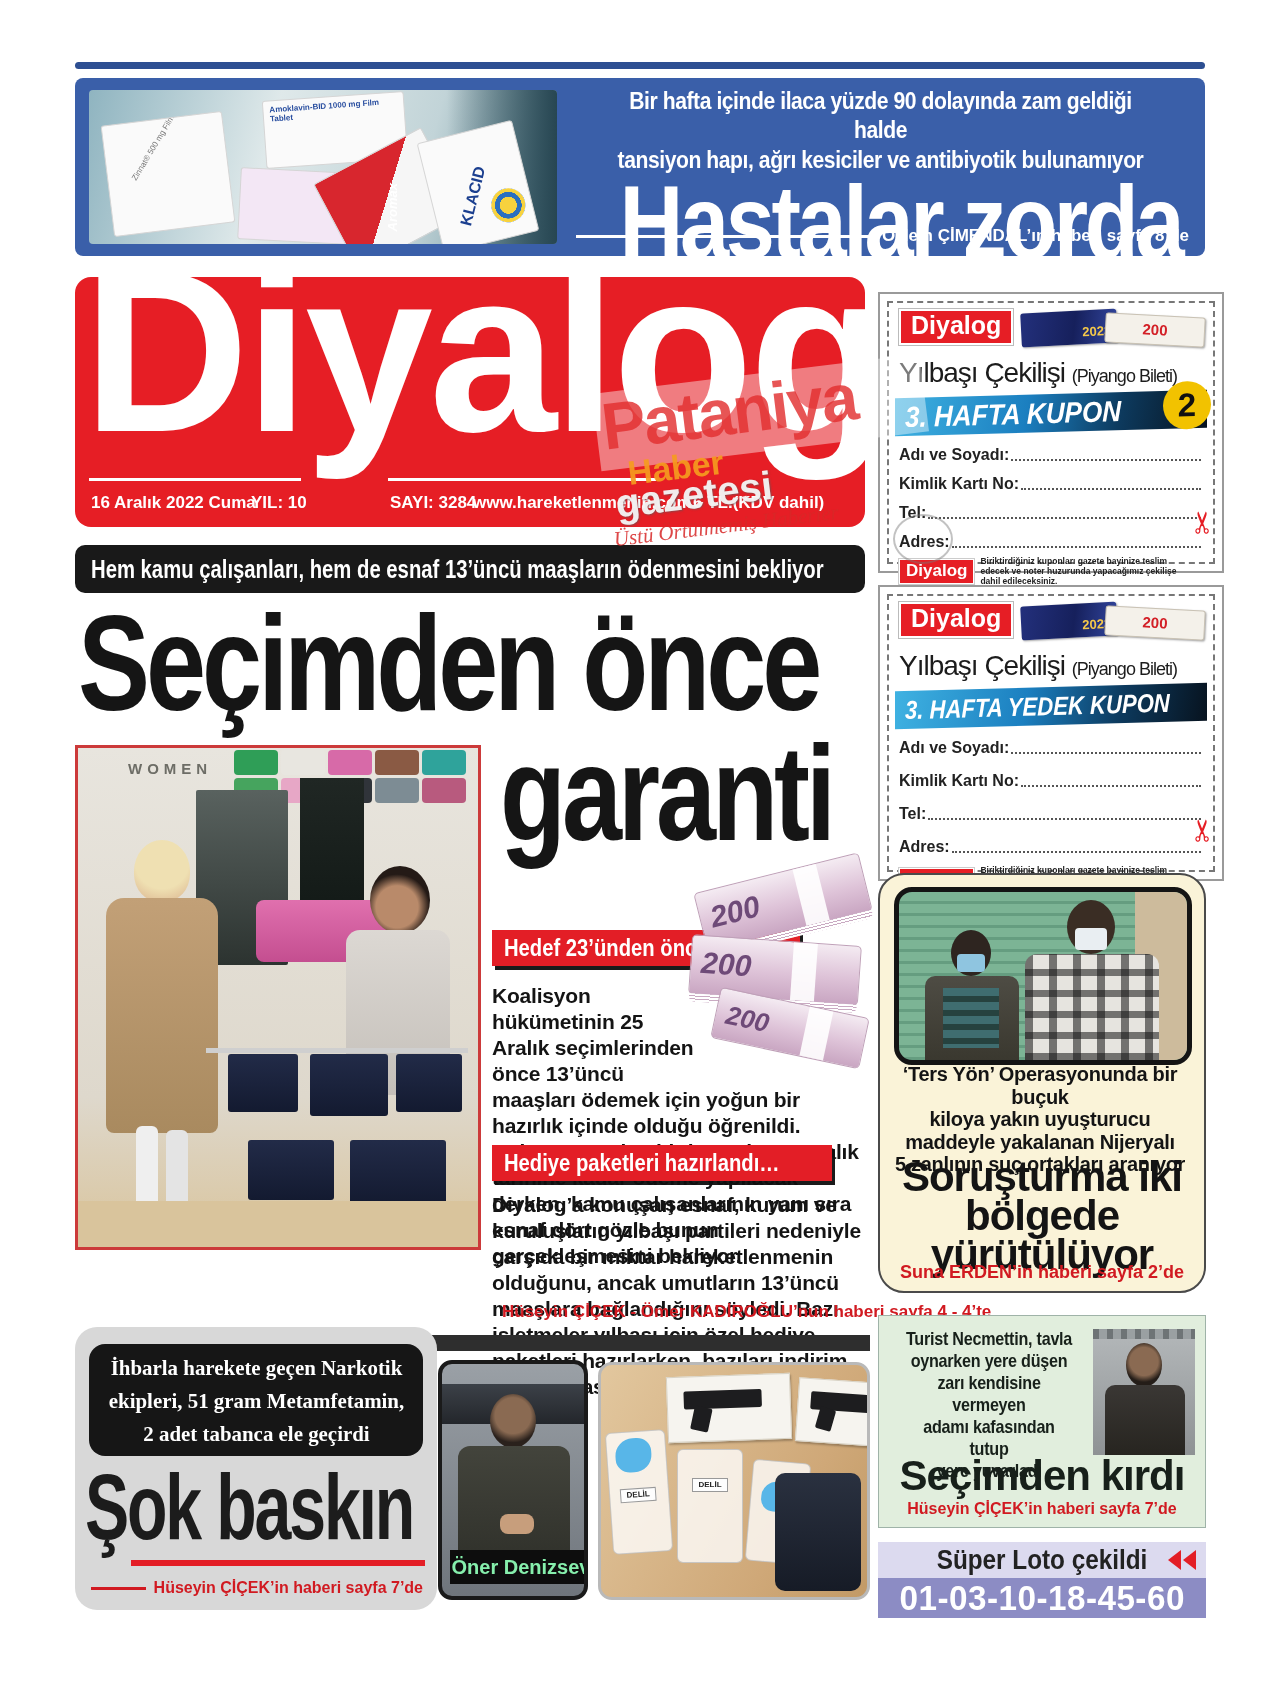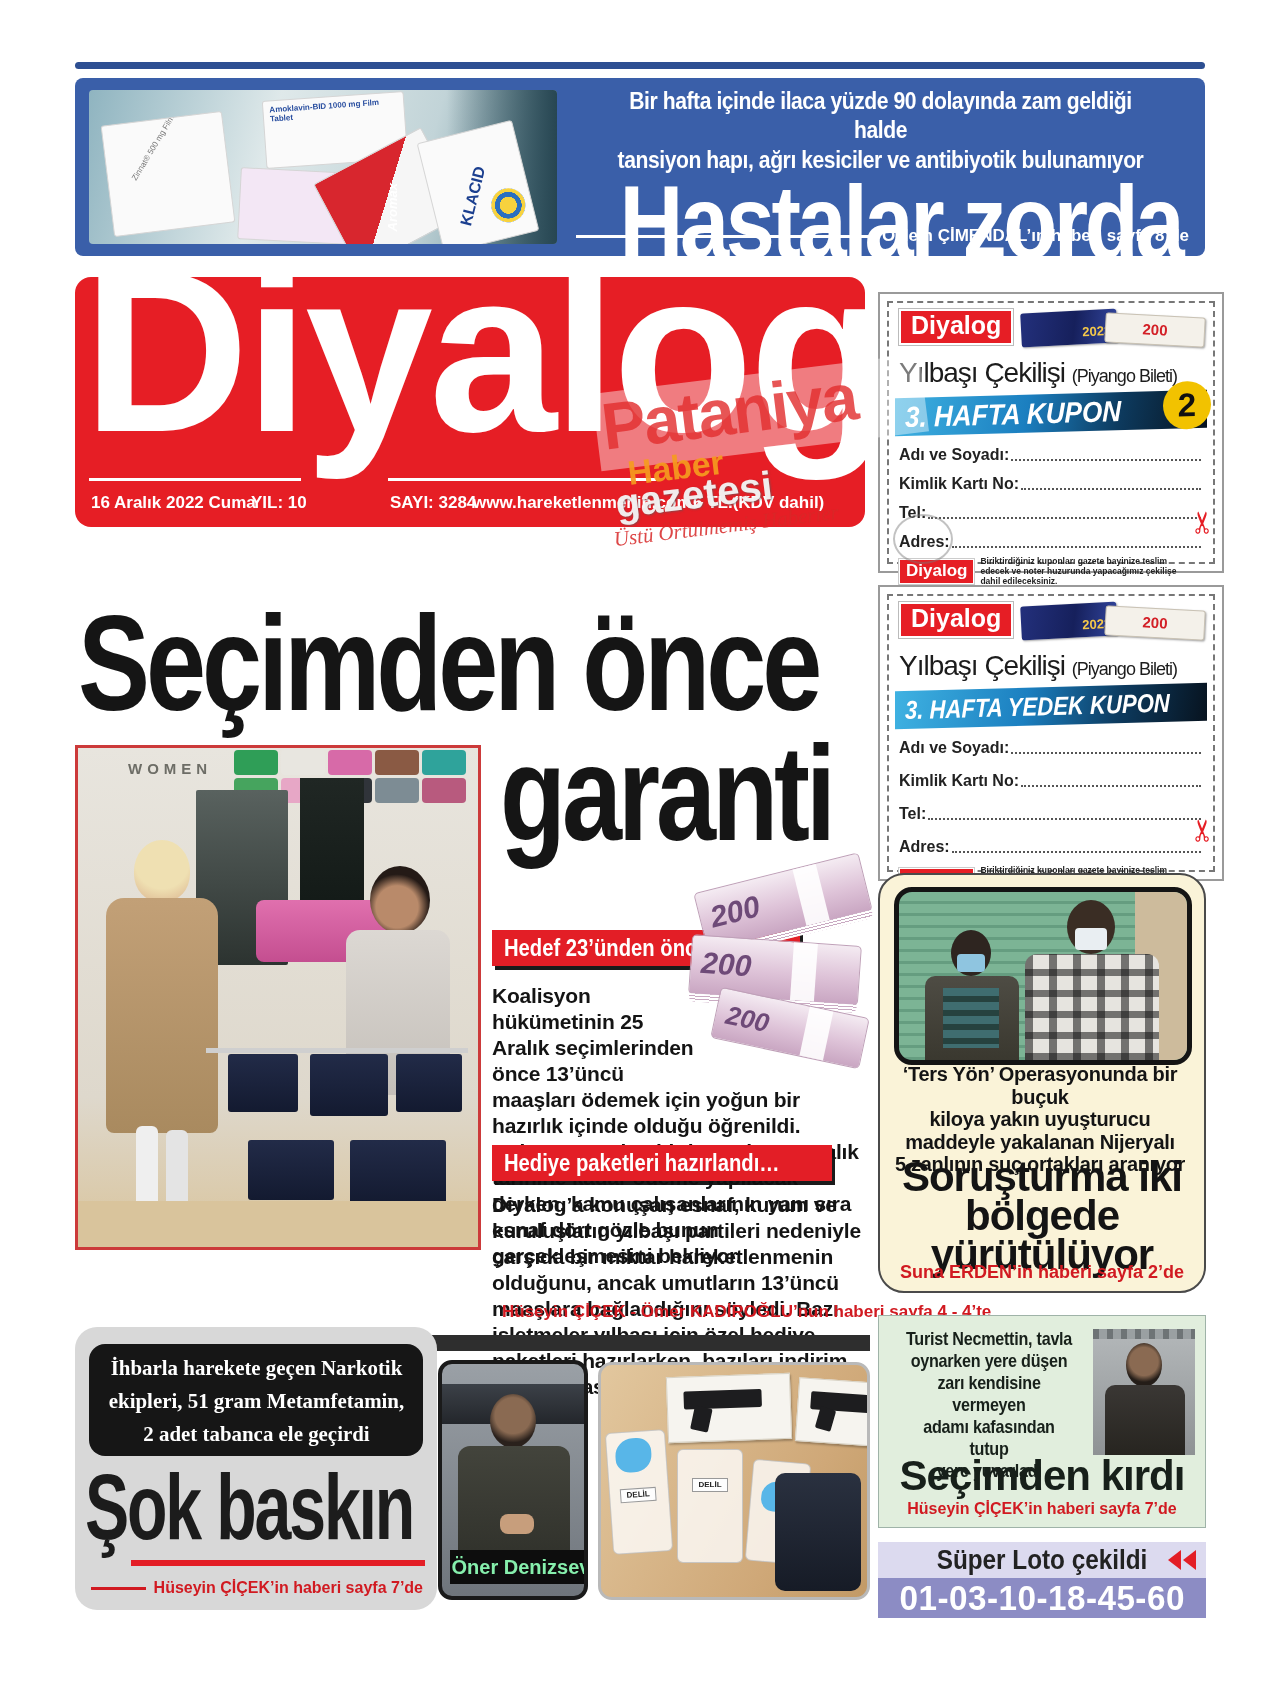--- a/index.html
+++ b/index.html
@@ -319,20 +319,23 @@
           <span class="lead"></span>
         </div>
       <div class="c-foot">
         <span class="c-foot-logo">Diyalog</span>
         <span class="c-foot-txt">Biriktirdiğiniz kuponları gazete bayinize teslim edecek ve noter huzurunda yapacağımız çekilişe dahil edileceksiniz.</span>
       </div>
       <span class="scissors">✂</span>
     </div>
   </section>
 
+  <div class="abs strip">
+    <span class="sx" style="--sx:.78">Hem kamu çalışanları, hem de esnaf 13’üncü maaşların ödenmesini bekliyor</span>
+  </div>
 
   <div class="abs h1b">
     <span class="sx" style="--sx:.8">garanti</span>
   </div>
   <div class="abs h1a">
     <span class="sx" style="--sx:.8">Seçimden önce</span>
   </div>
 
   <figure class="abs photo" style="margin:0;">
     <div class="abs ph-sign">WOMEN</div>

